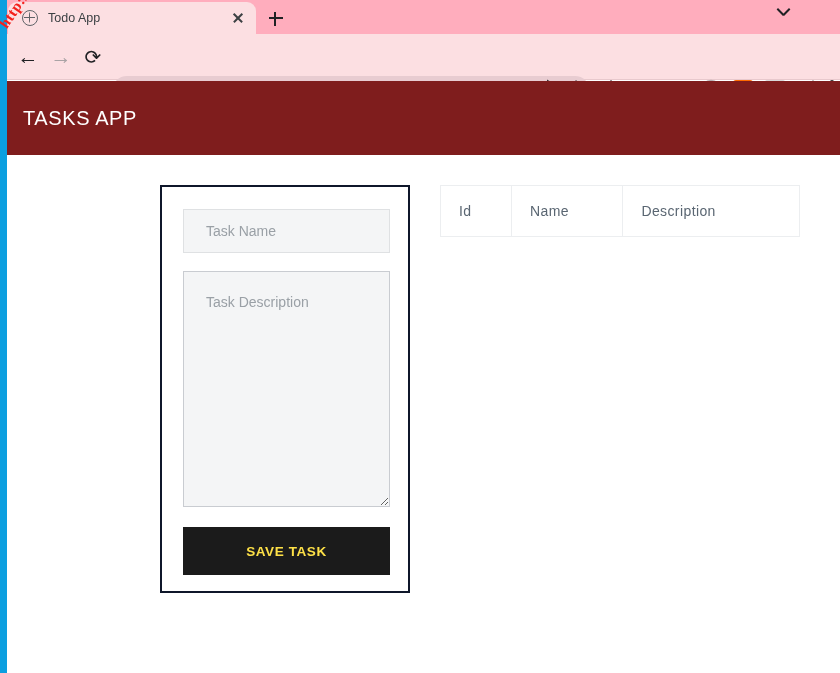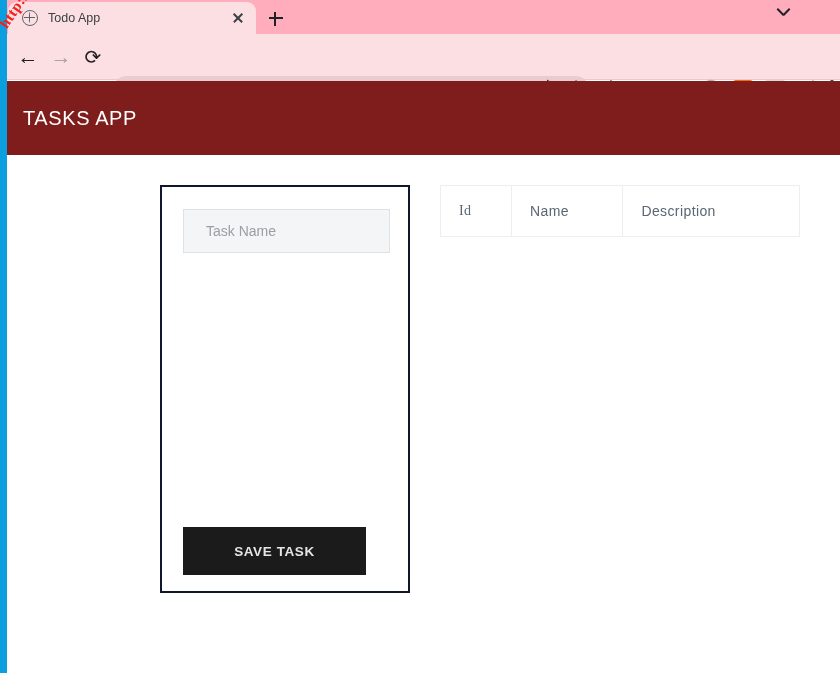--- a/index.html
+++ b/index.html
@@ -404,25 +404,25 @@
     outline: none;
     resize: both;
     overflow: auto;
   }
   #task-description-input::placeholder { color: #9aa0a6; }
 
   #save-task-button {
     position: absolute;
     left: 21px;
     top: 340px;
-    width: 183px;
+    width: 207px;
     height: 48px;
     background: #1b1b1b;
     border: none;
-    color: #e5e5e5;
+    color: #fde047;
     font-family: "Liberation Sans", sans-serif;
     font-size: 13.5px;
     font-weight: bold;
     letter-spacing: 0.6px;
     cursor: pointer;
   }
 
   #tasks-table {
     position: absolute;
     left: 433px;
@@ -433,21 +433,21 @@
   }
   #tasks-table th {
     font-weight: normal;
     font-size: 14px;
     color: #5a6672;
     text-align: left;
     padding: 17px 0 17px 18px;
     border: 1px solid #eceef0;
     letter-spacing: 0.4px;
   }
-  #tasks-table th.col-id   { width: 65px; font-family: Liberation Serif, serif; }
+  #tasks-table th.col-id   { width: 65px; }
   #tasks-table th.col-name { width: 110px; }
   #tasks-table th.col-desc { width: 185px; }
 </style>
 </head>
 <body>
 
 <div id="browser-window">
 
   <div id="tab-strip">
     <div id="active-tab">
@@ -564,20 +564,21 @@
   <div id="left-edge-strip"></div>
 
   <div id="page-content">
 
     <div id="app-header">
       <div id="app-title">TASKS APP</div>
     </div>
 
     <div id="form-card">
       <input id="task-name-input" type="text" placeholder="Task Name" style="">
+      <textarea id="task-description-input" placeholder="Task Description" style=""></textarea>
       <button id="save-task-button">SAVE TASK</button>
     </div>
 
     <table id="tasks-table">
       <thead>
         <tr>
           <th class="col-id">Id</th>
           <th class="col-name">Name</th>
           <th class="col-desc">Description</th>
         </tr>

